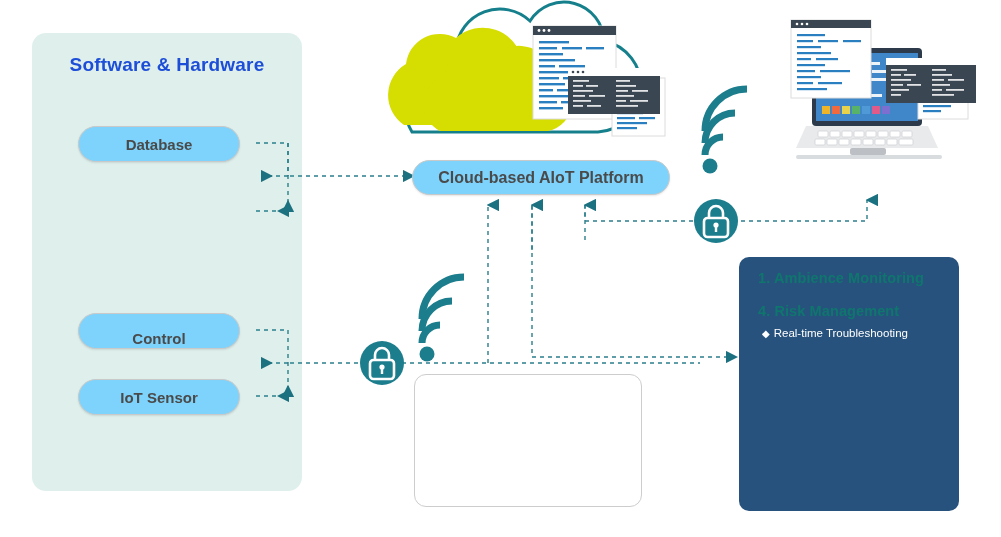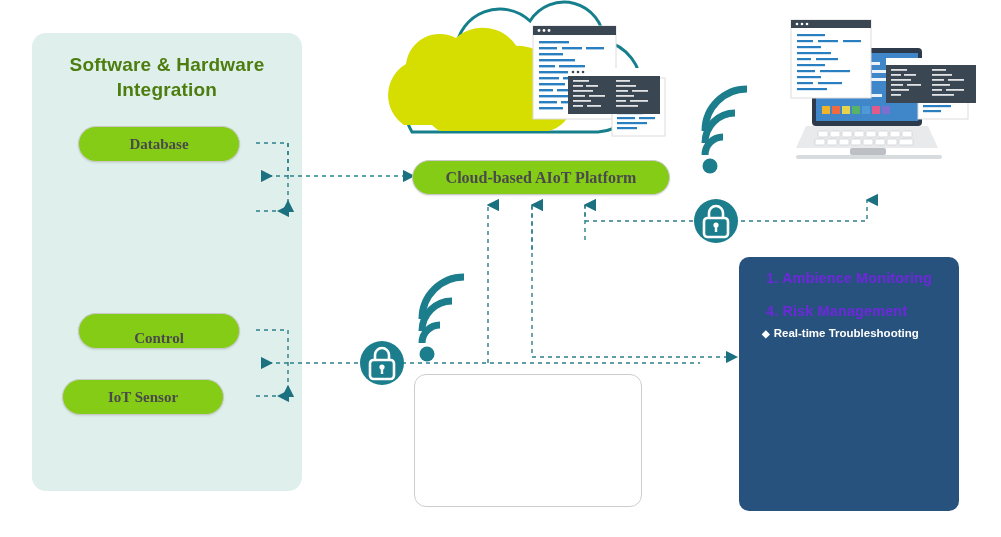--- a/index.html
+++ b/index.html
@@ -12,52 +12,52 @@
   }
   #stage{position:absolute;left:0;top:0;width:1001px;height:537px;}
 
   
   .mint-panel{
     position:absolute;left:32px;top:33px;width:270px;height:458px;
     background:#dff0ec;border-radius:14px;
   }
   .panel-title{
     position:absolute;left:32px;top:52px;width:270px;
-    text-align:center;color:#4d7c0f;font-weight:bold;font-size:19px;
+    text-align:center;color:#1d4ed8;font-weight:bold;font-size:19px;
     line-height:25px;letter-spacing:.2px;
   }
 
   
   .pill{
-    position:absolute;background:#84cc16;border:1px solid #c9c9c9;
+    position:absolute;background:#7dd3fc;border:1px solid #c9c9c9;
     border-radius:24px;display:flex;align-items:center;justify-content:center;
     color:#4a4a4a;font-weight:bold;font-size:15px;text-align:center;
-    box-shadow:0 1px 2px rgba(0,0,0,.10);line-height:19px;font-family:Liberation Serif, serif;
+    box-shadow:0 1px 2px rgba(0,0,0,.10);line-height:19px;
   }
   #pill-db{left:78px;top:126px;width:160px;height:34px;}
   #pill-oo{left:78px;top:186px;width:160px;height:50px;}
   #pill-ctrl{left:78px;top:313px;width:160px;height:34px;align-items:flex-end;}
-  #pill-iot{left:62px;top:379px;width:160px;height:34px;}
+  #pill-iot{left:78px;top:379px;width:160px;height:34px;}
   #pill-cloud{left:412px;top:160px;width:256px;height:33px;font-size:16px;}
   #pill-admin{left:782px;top:160px;width:176px;height:32px;font-size:16px;}
 
   
   .navy{
     position:absolute;left:739px;top:257px;width:220px;height:254px;
     background:#27527d;border-radius:10px;
   }
   .navy-list{
     position:absolute;left:758px;top:270px;width:200px;
   }
   .navy-item{
-    color:#6d28d9;font-weight:bold;font-size:14.5px;margin-bottom:17px;
-    letter-spacing:.1px;white-space:nowrap;margin-left:8px;
+    color:#0f766e;font-weight:bold;font-size:14.5px;margin-bottom:17px;
+    letter-spacing:.1px;white-space:nowrap;
   }
   .navy-sub{
-    color:#ffffff;font-weight:bold;font-size:11.5px;margin:0 0 3px 4px;
+    color:#ffffff;font-weight:normal;font-size:11.5px;margin:0 0 3px 4px;
     white-space:nowrap;
   }
   .navy-sub .dia{margin-right:4px;font-size:10px;}
   .navy-item.last{margin-top:13px;margin-bottom:0;}
 
   
   .devcard{
     position:absolute;left:414px;top:374px;width:226px;height:131px;
     background:#fff;border:1px solid #cdcdcd;border-radius:12px;
   }
@@ -67,21 +67,20 @@
   .dash{stroke:#2b7f8c;stroke-width:1.4;stroke-dasharray:4 4;fill:none;}
 </style>
 </head>
 <body>
 
 <div id="stage">
 
   <div class="mint-panel"></div>
   <div class="panel-title">
     <div>Software &amp; Hardware</div>
-    <div>Integration</div>
   </div>
 
   <svg class="layer" viewBox="0 0 1001 537">
     <defs>
       <marker id="ar-l" markerWidth="9" markerHeight="9" refX="8" refY="4.5" orient="auto">
         <path d="M9,0 L9,9 L0,4.5 z" fill="#1c7180"></path>
       </marker>
       <marker id="ar-r" markerWidth="9" markerHeight="9" refX="1" refY="4.5" orient="auto">
         <path d="M0,0 L0,9 L9,4.5 z" fill="#1c7180"></path>
       </marker>

